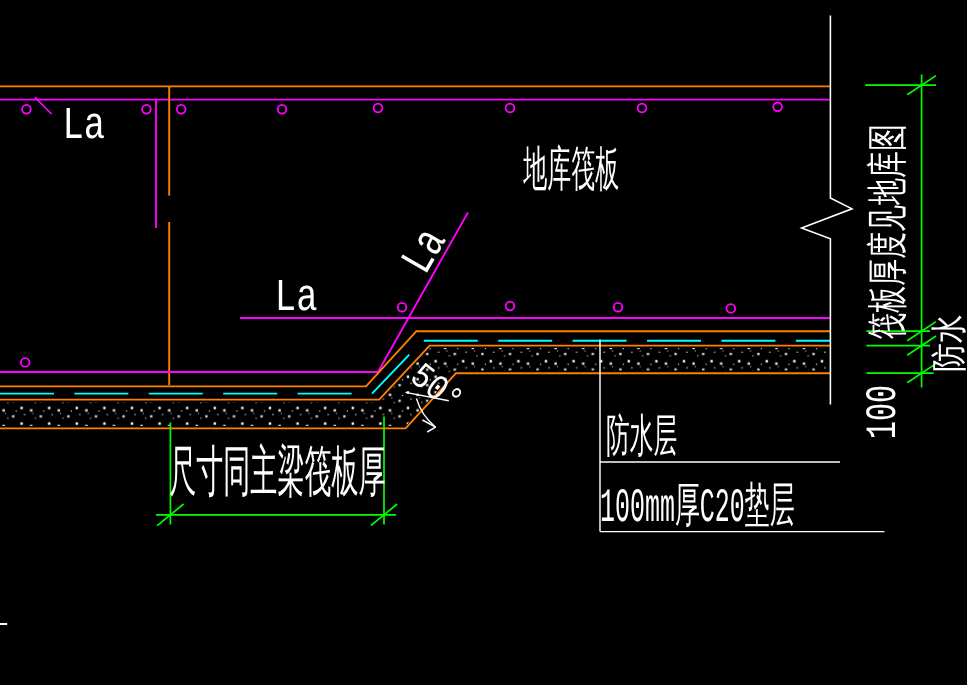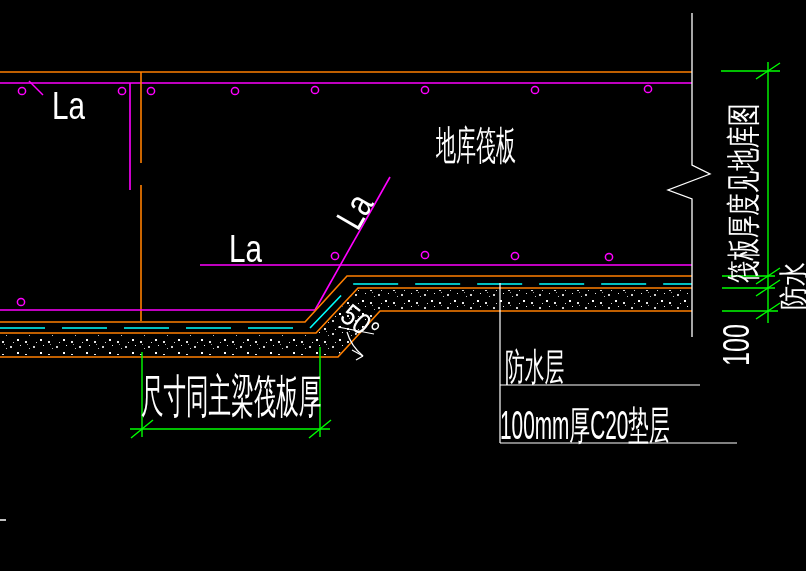--- a/index.html
+++ b/index.html
@@ -8,21 +8,21 @@
     --waterproof:#00ffff;
     --dimension:#00ff00;
     --annotation:#ffffff;
     --background:#000000;
   }
   html,body{margin:0;padding:0;background:#222;}
   #canvas{
     position:relative;width:806px;height:571px;
     background:var(--background);
     overflow:hidden;
-    font-family:Liberation Sans, sans-serif;
+    font-family:Liberation Mono, monospace;
   }
   #linework{position:absolute;left:0;top:0;}
   .c-rebar{stroke:var(--rebar);fill:none;}
   .c-outline{stroke:var(--outline);fill:none;}
   .c-wp{stroke:var(--waterproof);fill:none;}
   .c-dim{stroke:var(--dimension);fill:none;}
   .c-white{stroke:var(--annotation);fill:none;}
   .lbl{
     position:absolute;color:var(--annotation);line-height:1;
     white-space:nowrap;transform-origin:0 0;letter-spacing:0;

